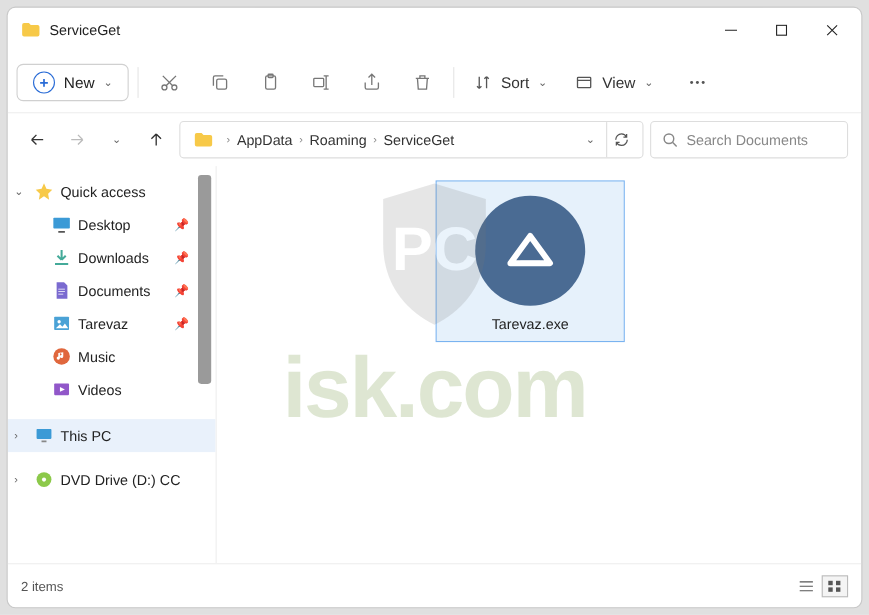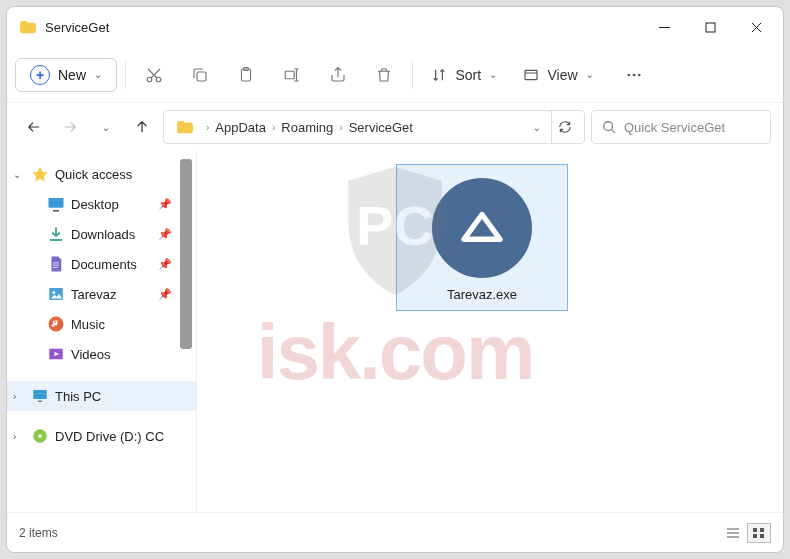--- a/index.html
+++ b/index.html
@@ -67,21 +67,21 @@
 .statusbar { height:40px; border-top:1px solid #eee; display:flex; align-items:center; padding:0 12px; font-size:12px; color:#555; }
 .statusbar .spacer { flex:1; }
 .viewtoggle { display:flex; gap:2px; }
 .viewtoggle .vt { width:24px; height:20px; display:flex; align-items:center; justify-content:center; border:1px solid transparent; }
 .viewtoggle .vt.active { border-color:#bbb; background:#f4f4f4; }
 
 
 .watermark { position:absolute; inset:0; display:flex; align-items:center; justify-content:center; pointer-events:none; z-index:20; }
 .watermark .wm { display:flex; align-items:center; gap:6px; opacity:.18;flex-direction:column; }
 .watermark .shield { width:120px; height:140px; }
-.watermark .wmtxt { font-size:78px; font-weight:700; color:#b91c1c; letter-spacing:-2px; }
+.watermark .wmtxt { font-size:78px; font-weight:700; color:#4d7c0f; letter-spacing:-2px; }
 </style>
 </head>
 <body>
 
 <div class="window">
 
   <div class="titlebar">
     <svg class="folder-ico" viewBox="0 0 20 16">
         <path fill="#f7c948" d="M1 3a2 2 0 012-2h5l2 2h7a2 2 0 012 2v8a2 2 0 01-2 2H3a2 2 0 01-2-2z"></path>
       </svg>
@@ -205,21 +205,21 @@
           <svg width="14" height="14" viewBox="0 0 24 24" fill="none" stroke="#555" stroke-width="2">
             <path d="M3 12a9 9 0 019-9 9 9 0 018 5M21 12a9 9 0 01-9 9 9 9 0 01-8-5M20 3v5h-5M4 21v-5h5"></path>
           </svg>
         </span>
     </div>
     <div class="searchbox">
       <svg viewBox="0 0 16 16" fill="none" stroke="#888" stroke-width="1.5">
           <circle cx="7" cy="7" r="5"></circle>
           <path d="M11 11l4 4"></path>
         </svg>
-      <span>Quick ServiceGet</span>
+      <span>Search Documents</span>
     </div>
   </div>
 
   <div class="body">
     <div class="sidebar">
       <div class="treeitem top">
         <span class="caret">⌄</span>
         <span class="ico">
             <svg viewBox="0 0 24 24" fill="#f7c948">
               <path d="M12 2l2.9 6.9L22 10l-5 4.9 1.2 7.1L12 18l-6.2 4 1.2-7.1L2 10l7.1-1.1z"></path>

